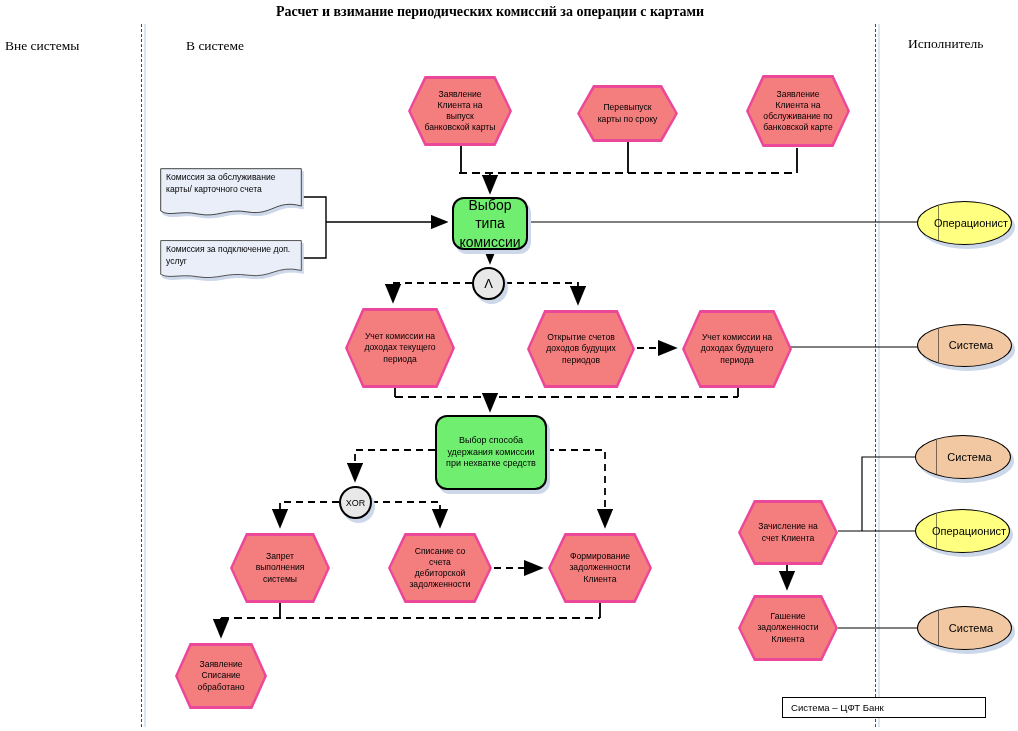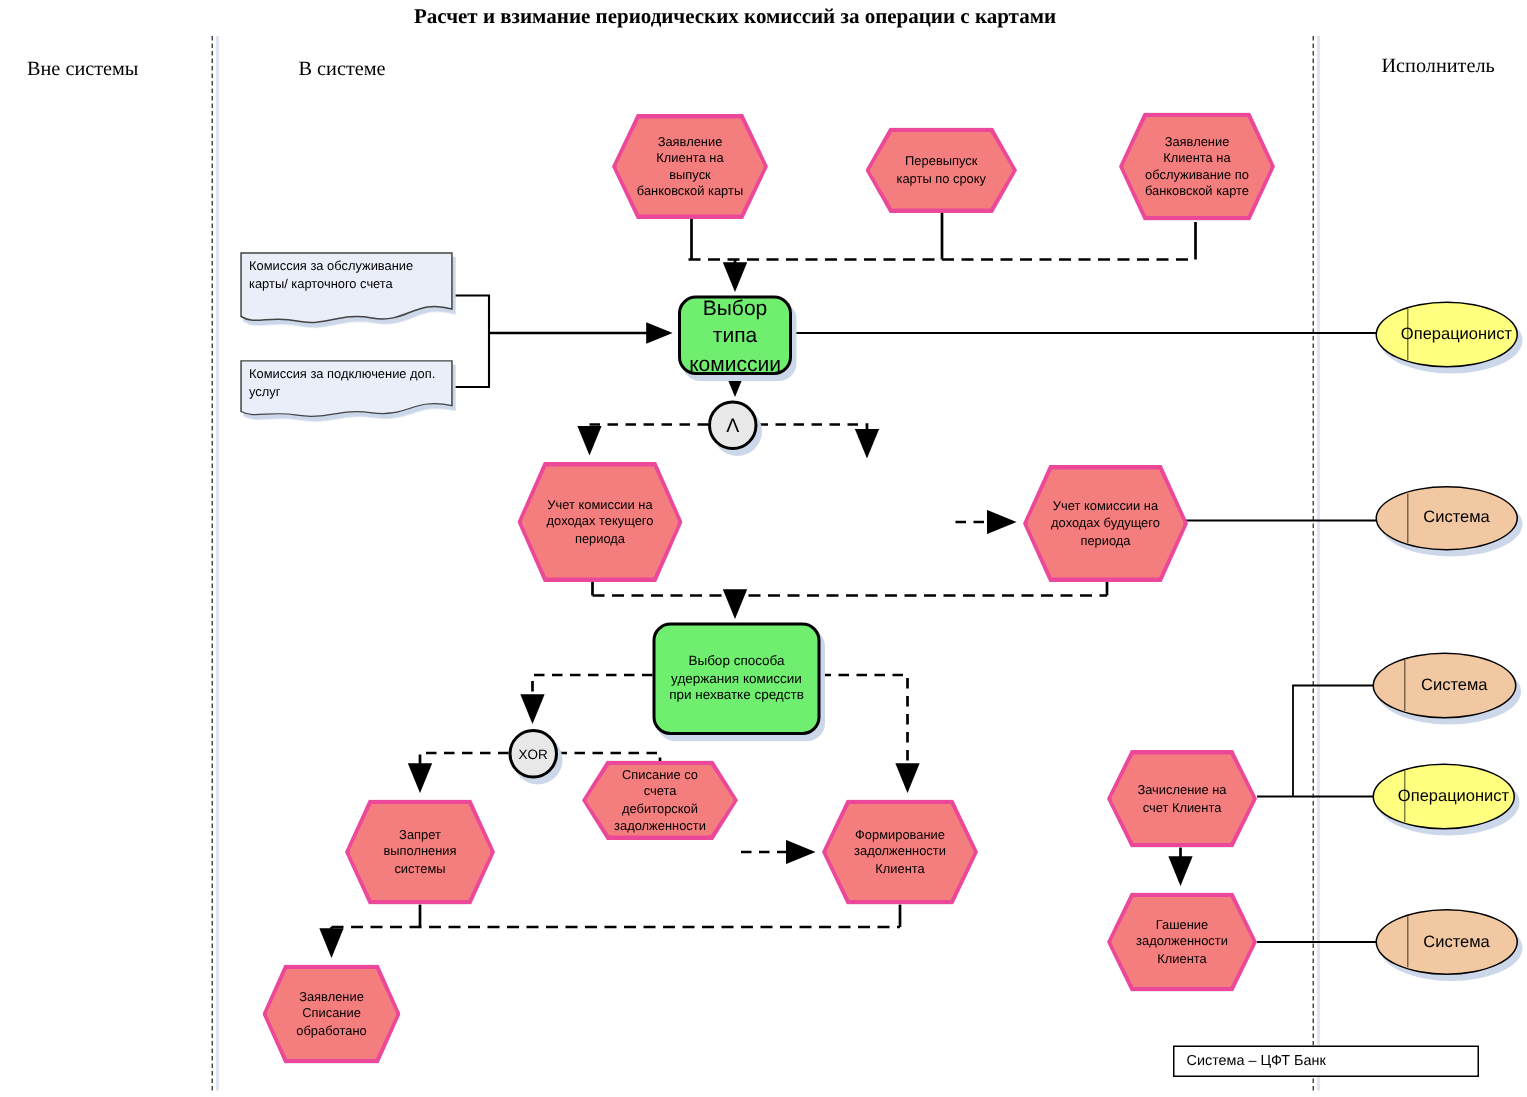--- a/index.html
+++ b/index.html
@@ -1,20 +1,20 @@
 <!DOCTYPE html>
 <html><head>
 <meta charset="utf-8">
 <style>
   html,body{margin:0;padding:0;background:#fff;}
   #stage{position:relative;width:1018px;height:731px;background:#fff;overflow:hidden;
          font-family:"Liberation Sans",sans-serif;color:#000;}
   .title{position:absolute;left:140px;top:4px;width:700px;text-align:center;
          font:bold 14px "Liberation Serif",serif;}
-  .lane-h{position:absolute;font:13.5px "Liberation Serif",serif;margin-left:13px;}
+  .lane-h{position:absolute;font:13.5px "Liberation Serif",serif;}
   .divider{position:absolute;top:24px;bottom:4px;width:0;border-left:1.6px dashed #4a4a4a;}
   .divider-sh{position:absolute;top:24px;bottom:4px;width:0;border-left:2px solid #dde4f2;}
   svg.wires{position:absolute;left:0;top:0;z-index:1;}
   
   .hex{position:absolute;background:#ec4899;z-index:2;
        clip-path:polygon(0 50%,16% 0,84% 0,100% 50%,84% 100%,16% 100%);
        filter:drop-shadow(3px 4px 0 #ccd7ea);}
   .hex-in{position:absolute;inset:2.6px;background:#f47e7e;
        clip-path:polygon(0 50%,16% 0,84% 0,100% 50%,84% 100%,16% 100%);
        display:flex;align-items:center;justify-content:center;text-align:center;
@@ -146,40 +146,45 @@
 
   <div class="conn" style="left:472px;top:267px;width:33px;height:33px">
     <span style="font:13px 'Liberation Sans',sans-serif">Λ</span>
   </div>
 
   <div class="hex" style="left:345px;top:308px;width:110px;height:80px">
     <div class="hex-in">
         <span class="lbl">Учет комиссии на доходах текущего периода</span>
       </div>
   </div>
+  <div class="hex" style="left:527px;top:310px;width:108px;height:78px">
+    <div class="hex-in">
+        <span class="lbl">Открытие счетов доходов будущих периодов</span>
+      </div>
+  </div>
   <div class="hex" style="left:682px;top:310px;width:110px;height:78px">
     <div class="hex-in">
         <span class="lbl">Учет комиссии на доходах будущего периода</span>
       </div>
   </div>
 
   <div class="fn" style="left:435px;top:415px;width:112px;height:75px">
     <span class="lbl" style="font-size:9px">Выбор способа удержания комиссии при нехватке средств</span>
   </div>
 
   <div class="conn" style="left:339px;top:486px;width:33px;height:33px">
     <span style="font:9px 'Liberation Sans',sans-serif">XOR</span>
   </div>
 
   <div class="hex" style="left:230px;top:533px;width:100px;height:70px">
     <div class="hex-in">
         <span class="lbl">Запрет выполнения системы</span>
       </div>
   </div>
-  <div class="hex" style="left:388px;top:507px;width:104px;height:53px">
+  <div class="hex" style="left:388px;top:533px;width:104px;height:70px">
     <div class="hex-in">
         <span class="lbl">Списание со счета дебиторской задолженности</span>
       </div>
   </div>
   <div class="hex" style="left:548px;top:533px;width:104px;height:70px">
     <div class="hex-in">
         <span class="lbl">Формирование задолженности Клиента</span>
       </div>
   </div>
 

